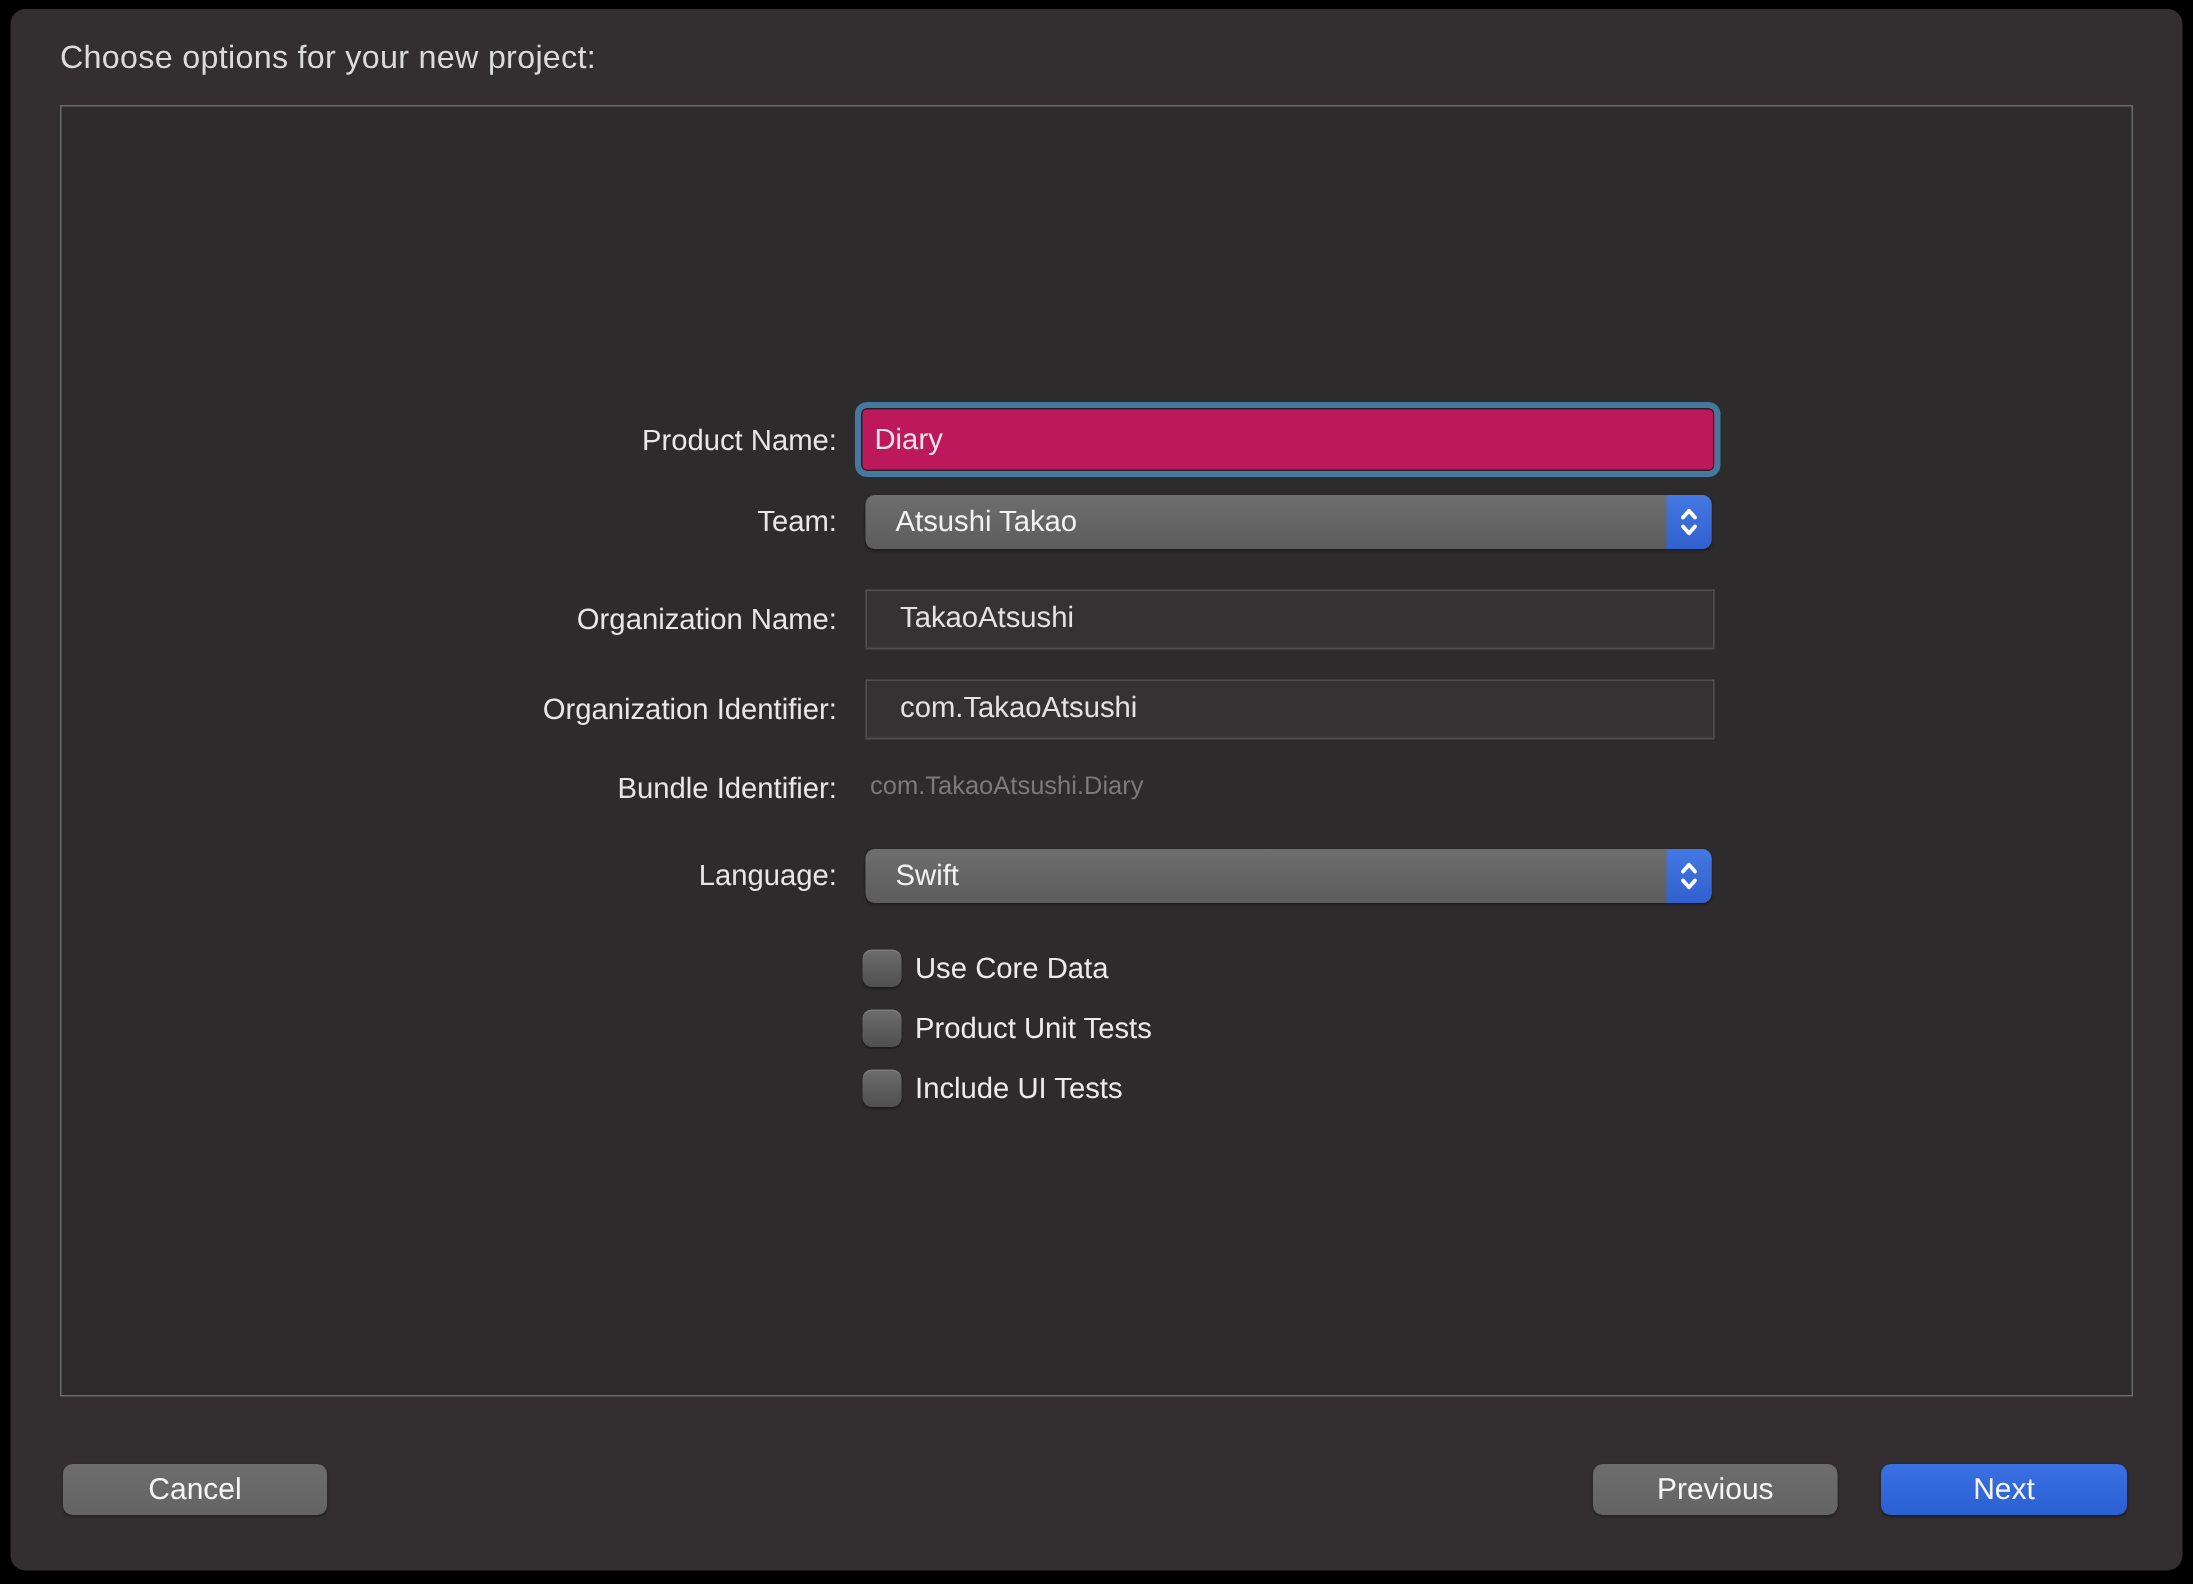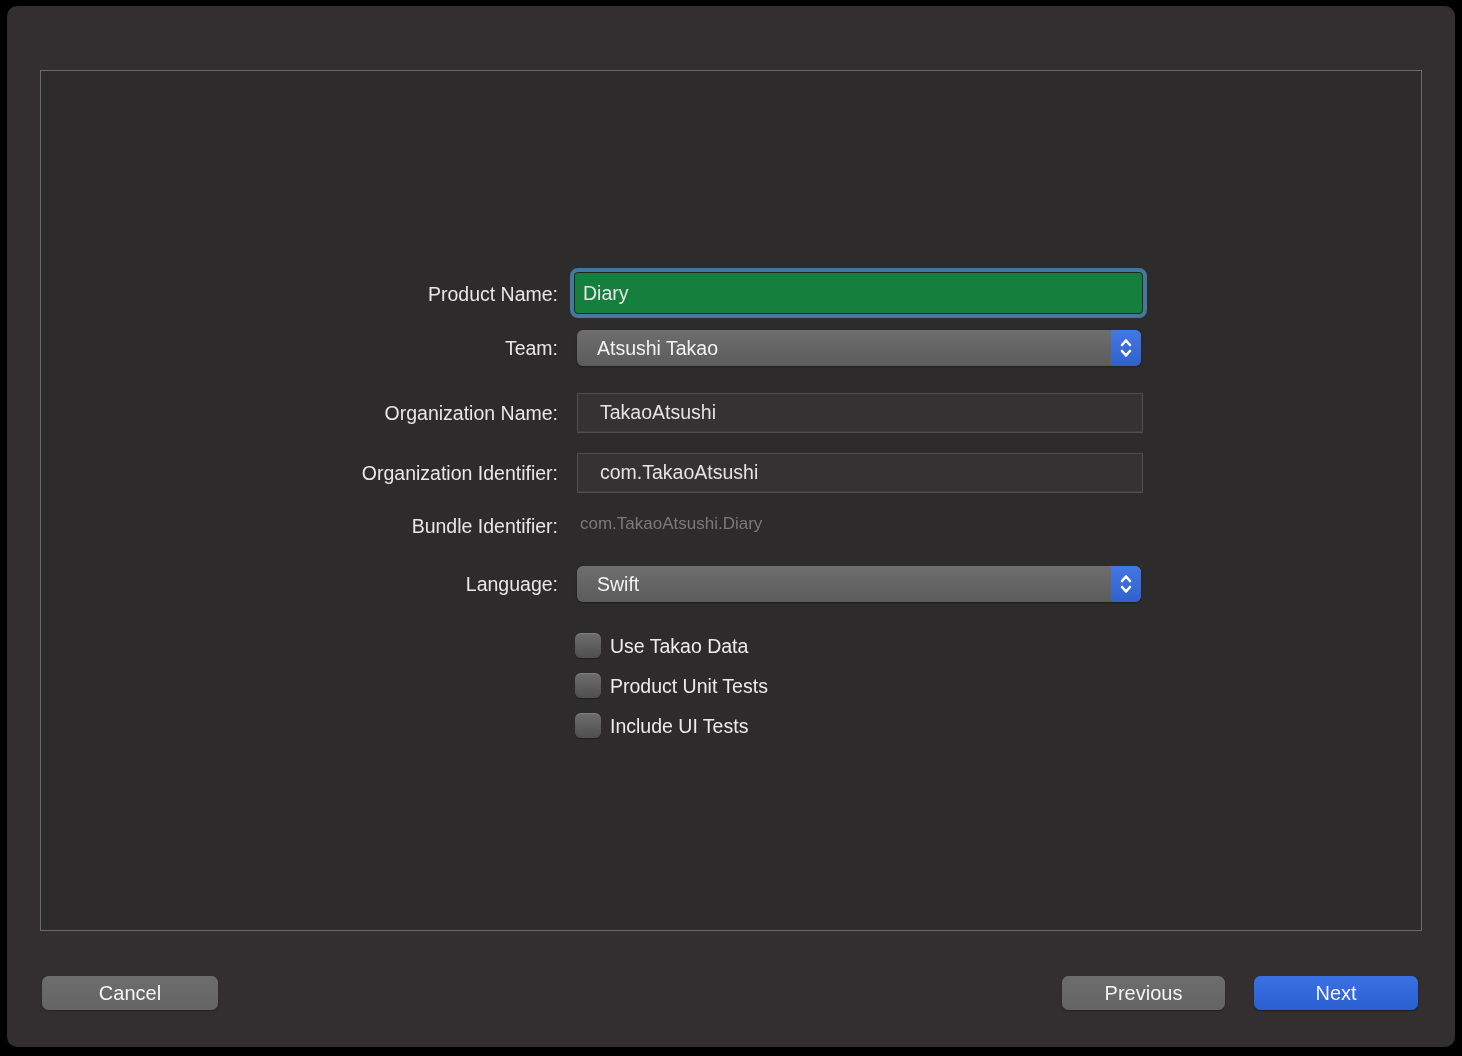--- a/index.html
+++ b/index.html
@@ -38,21 +38,21 @@
     font-size: 19.5px;
     color: #e8e6e7;
   }
   
   .focus-ring {
     position: absolute;
     left: 570px; top: 268px;
     width: 569px; height: 42px;
     border: 4px solid #44789e;
     border-radius: 8px;
-    background: #15803d;
+    background: #be185d;
     box-shadow: inset 0 0 0 1px #242223;
   }
   .focus-ring input {
     position: absolute; inset: 1px;
     width: calc(100% - 2px); height: calc(100% - 2px);
     background: transparent;
     border: none; outline: none;
     color: #e6e4e5;
     font-size: 19.5px;
     font-family: "Liberation Sans", "DejaVu Sans", sans-serif;
@@ -140,20 +140,21 @@
   .btn-cancel { left: 42px; width: 176px; }
   .btn-previous { left: 1062px; width: 163px; }
   .btn-next { left: 1254px; width: 164px; }
 </style>
 </head>
 <body>
 
 <div class="stage">
   <div class="window"></div>
 
+  <div class="sheet-title">Choose options for your new project:</div>
 
   <div class="content-box"></div>
 
   <div class="field-label" style="top:283px">Product Name:</div>
   <div class="focus-ring">
     <input type="text" value="Diary" style="">
   </div>
 
   <div class="field-label" style="top:337px">Team:</div>
   <div class="popup" style="top:330px">
@@ -181,21 +182,21 @@
     <span class="stepper">
       <svg width="16" height="26" viewBox="0 0 16 26" fill="none" stroke="#ffffff" stroke-width="2.6" stroke-linecap="round" stroke-linejoin="round">
         <polyline points="4,10 8,5.5 12,10"></polyline>
         <polyline points="4,16 8,20.5 12,16"></polyline>
       </svg>
     </span>
   </div>
 
   <div class="check-row" style="top:633px">
     <span class="checkbox"></span>
-    <span class="check-label">Use Takao Data</span>
+    <span class="check-label">Use Core Data</span>
   </div>
   <div class="check-row" style="top:673px">
     <span class="checkbox"></span>
     <span class="check-label">Product Unit Tests</span>
   </div>
   <div class="check-row" style="top:713px">
     <span class="checkbox"></span>
     <span class="check-label">Include UI Tests</span>
   </div>
 

